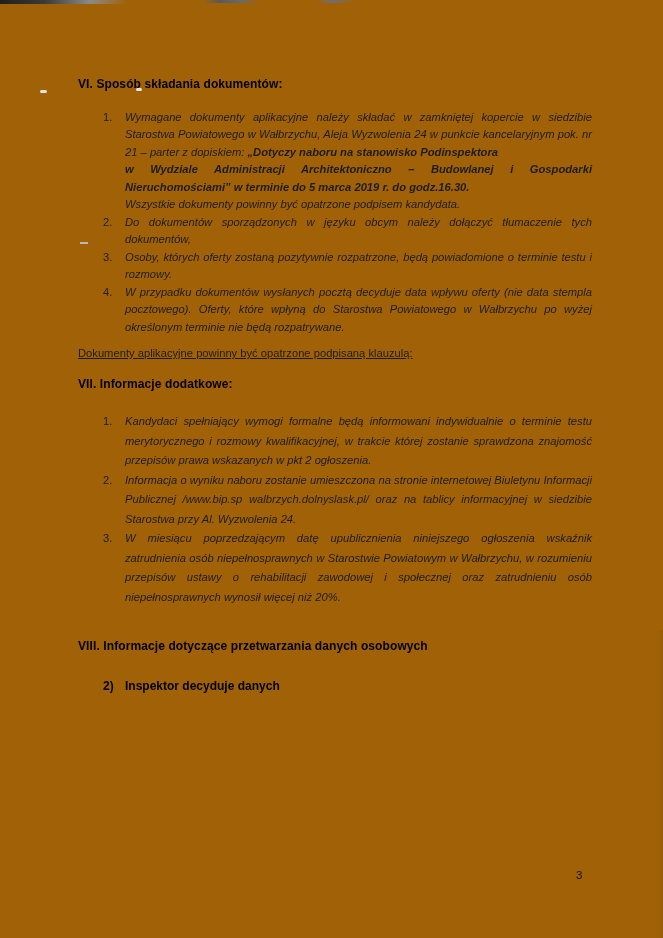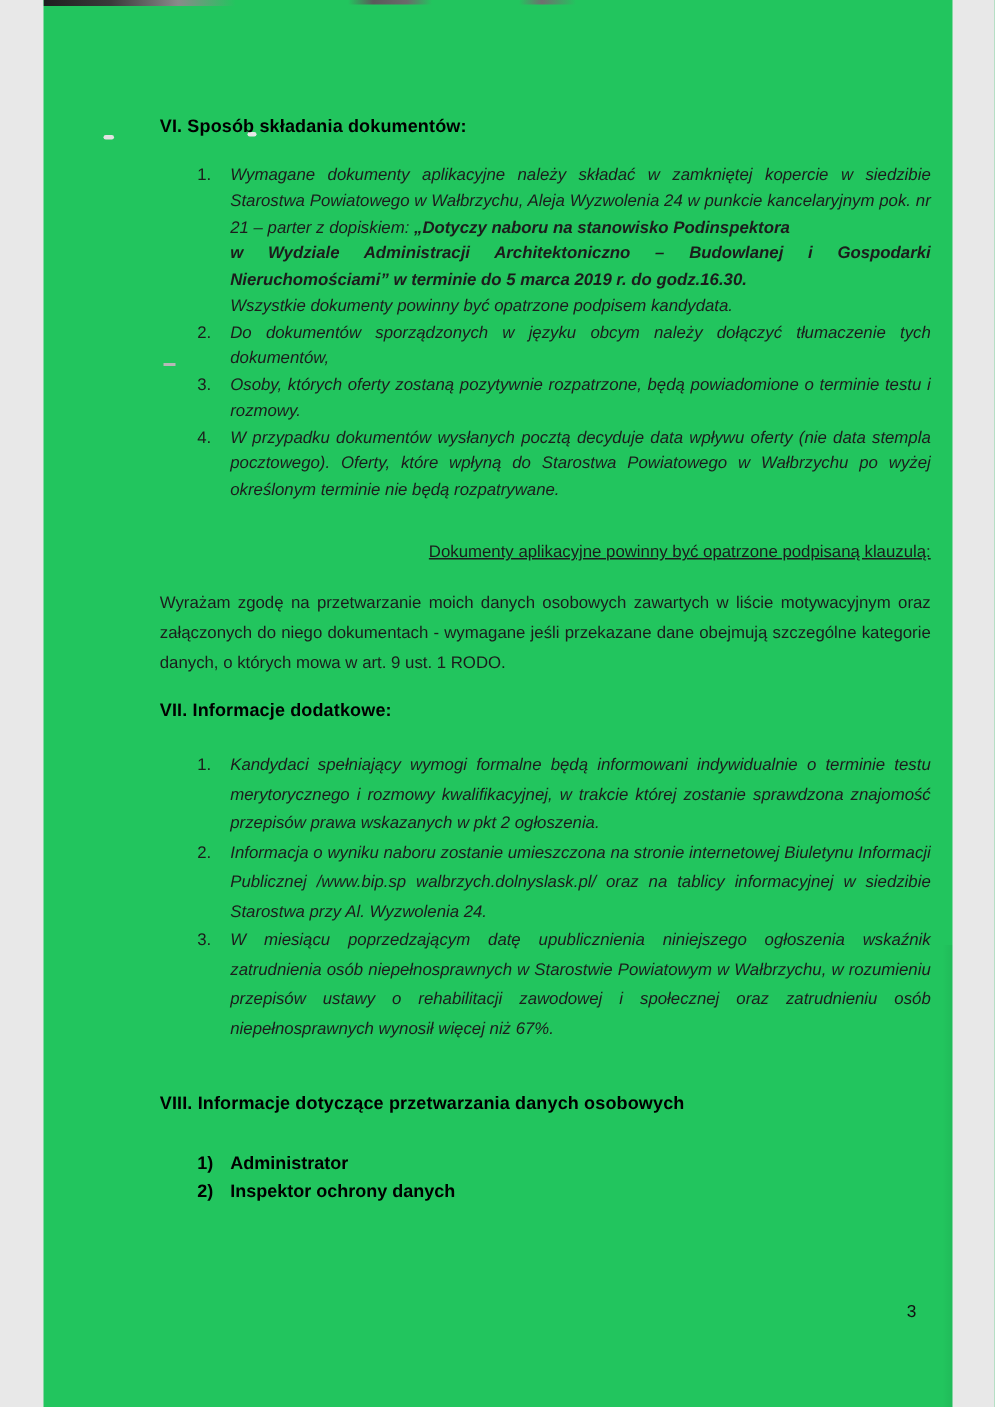--- a/index.html
+++ b/index.html
@@ -1,20 +1,20 @@
 <!DOCTYPE html>
 <html lang="pl"><head>
 <meta charset="utf-8">
 <style>
   html,body{margin:0;padding:0;background:#e8e8e8;}
   .page{
     position:relative;
-    width:606px;height:938px;
+    width:663px;height:938px;
     margin:0 auto;
-    background:#22c55e;
+    background:#a16207;
     overflow:hidden;
     font-family:"Liberation Sans", sans-serif;
     color:#1c1c1c;
   }
   
   .edge-strip{position:absolute;top:0;height:4px;}
   .strip-a{left:0;width:128px;background:linear-gradient(90deg,#1f1f1f 0%,#3a3a3a 35%,#8a8a8a 70%,rgba(170,170,170,0) 100%);}
   .strip-b{left:203px;width:56px;height:3px;background:linear-gradient(90deg,rgba(90,90,90,0),#5a5a5a 30%,#6a6a6a 70%,rgba(120,120,120,0));}
   .strip-c{left:317px;width:38px;height:3px;background:linear-gradient(90deg,rgba(110,110,110,0),#6f6f6f 40%,rgba(130,130,130,0));}
   .speck{position:absolute;border-radius:2px;}
@@ -29,21 +29,21 @@
   .sec-vi{font-size:11.2px;line-height:17.5px;}
   .sec-vi .heading{margin-bottom:15px;}
   .list{padding-left:25px;}
   .li{display:flex;}
   .num{width:22px;flex:none;font-weight:700;}
   .sec-vi .num,.sec-vii .num{font-weight:400;}
   .li-body{flex:1;text-align:justify;font-style:italic;}
   .b{font-weight:700;}
   .u{text-decoration:underline;}
   .p{margin:0;}
-  .clause{margin-top:24px;text-align:right;}
+  .clause{margin-top:9px;text-align:left;}
   .consent{margin-top:14px;line-height:20px;text-align:justify;}
   .sec-vii{margin-top:12px;font-size:11.2px;line-height:19.5px;}
   .sec-vii .heading{margin-bottom:18px;}
   .sec-viii{margin-top:30px;font-size:11.3px;line-height:19.5px;}
   .sec-viii .heading{margin-bottom:20px;}
   .sub{font-weight:700;font-size:12px;padding-left:25px;color:#000;}
   .sub-label{display:inline-block;width:22px;}
   .viii-body{text-align:justify;margin-top:2px;}
   .viii-body + .sub{margin-top:14px;}
   .page-number{position:absolute;left:576px;top:869px;font-size:11.5px;color:#111;
@@ -76,40 +76,38 @@
           <div class="li">
             <span class="num">3.</span>
             <div class="li-body"><span>Osoby, których oferty zostaną pozytywnie rozpatrzone, będą powiadomione o terminie testu i rozmowy.</span></div>
           </div>
           <div class="li">
             <span class="num">4.</span>
             <div class="li-body"><span>W przypadku dokumentów wysłanych pocztą decyduje data wpływu oferty (nie data stempla pocztowego). Oferty, które wpłyną do Starostwa Powiatowego w Wałbrzychu po wyżej określonym terminie nie będą rozpatrywane.</span></div>
           </div>
         </div>
         <div class="p clause"><span class="u">Dokumenty aplikacyjne powinny być opatrzone podpisaną klauzulą:</span></div>
-        <div class="p consent"><span>Wyrażam zgodę na przetwarzanie moich danych osobowych zawartych w liście motywacyjnym oraz załączonych do niego dokumentach - wymagane jeśli przekazane dane obejmują szczególne kategorie danych, o których mowa w art. 9 ust. 1 RODO.</span></div>
       </section>
       <section class="section sec-vii">
         <div class="heading">VII. Informacje dodatkowe:</div>
         <div class="list">
           <div class="li">
             <span class="num">1.</span>
             <div class="li-body"><span>Kandydaci spełniający wymogi formalne będą informowani indywidualnie o terminie testu merytorycznego i rozmowy kwalifikacyjnej, w trakcie której zostanie sprawdzona znajomość przepisów prawa wskazanych w pkt 2 ogłoszenia.</span></div>
           </div>
           <div class="li">
             <span class="num">2.</span>
             <div class="li-body"><span>Informacja o wyniku naboru zostanie umieszczona na stronie internetowej Biuletynu Informacji Publicznej /www.bip.sp walbrzych.dolnyslask.pl/ oraz na tablicy informacyjnej w siedzibie Starostwa przy Al. Wyzwolenia 24.</span></div>
           </div>
           <div class="li">
             <span class="num">3.</span>
-            <div class="li-body"><span>W miesiącu poprzedzającym datę upublicznienia niniejszego ogłoszenia wskaźnik zatrudnienia osób niepełnosprawnych w Starostwie Powiatowym w Wałbrzychu, w rozumieniu przepisów ustawy o rehabilitacji zawodowej i społecznej oraz zatrudnieniu osób niepełnosprawnych wynosił więcej niż 67%.</span></div>
+            <div class="li-body"><span>W miesiącu poprzedzającym datę upublicznienia niniejszego ogłoszenia wskaźnik zatrudnienia osób niepełnosprawnych w Starostwie Powiatowym w Wałbrzychu, w rozumieniu przepisów ustawy o rehabilitacji zawodowej i społecznej oraz zatrudnieniu osób niepełnosprawnych wynosił więcej niż 20%.</span></div>
           </div>
         </div>
       </section>
       <section class="section sec-viii">
         <div class="heading">VIII. Informacje dotyczące przetwarzania danych osobowych</div>
-        <div class="sub"><span class="sub-label">1)</span><span class="sub-title">Administrator</span></div>
-        <div class="sub"><span class="sub-label">2)</span><span class="sub-title">Inspektor ochrony danych</span></div>
+        <div class="sub"><span class="sub-label">2)</span><span class="sub-title">Inspektor decyduje danych</span></div>
       </section>
     </div>
 
   <div class="page-number">3</div>
 </div>
 
 </body></html>

